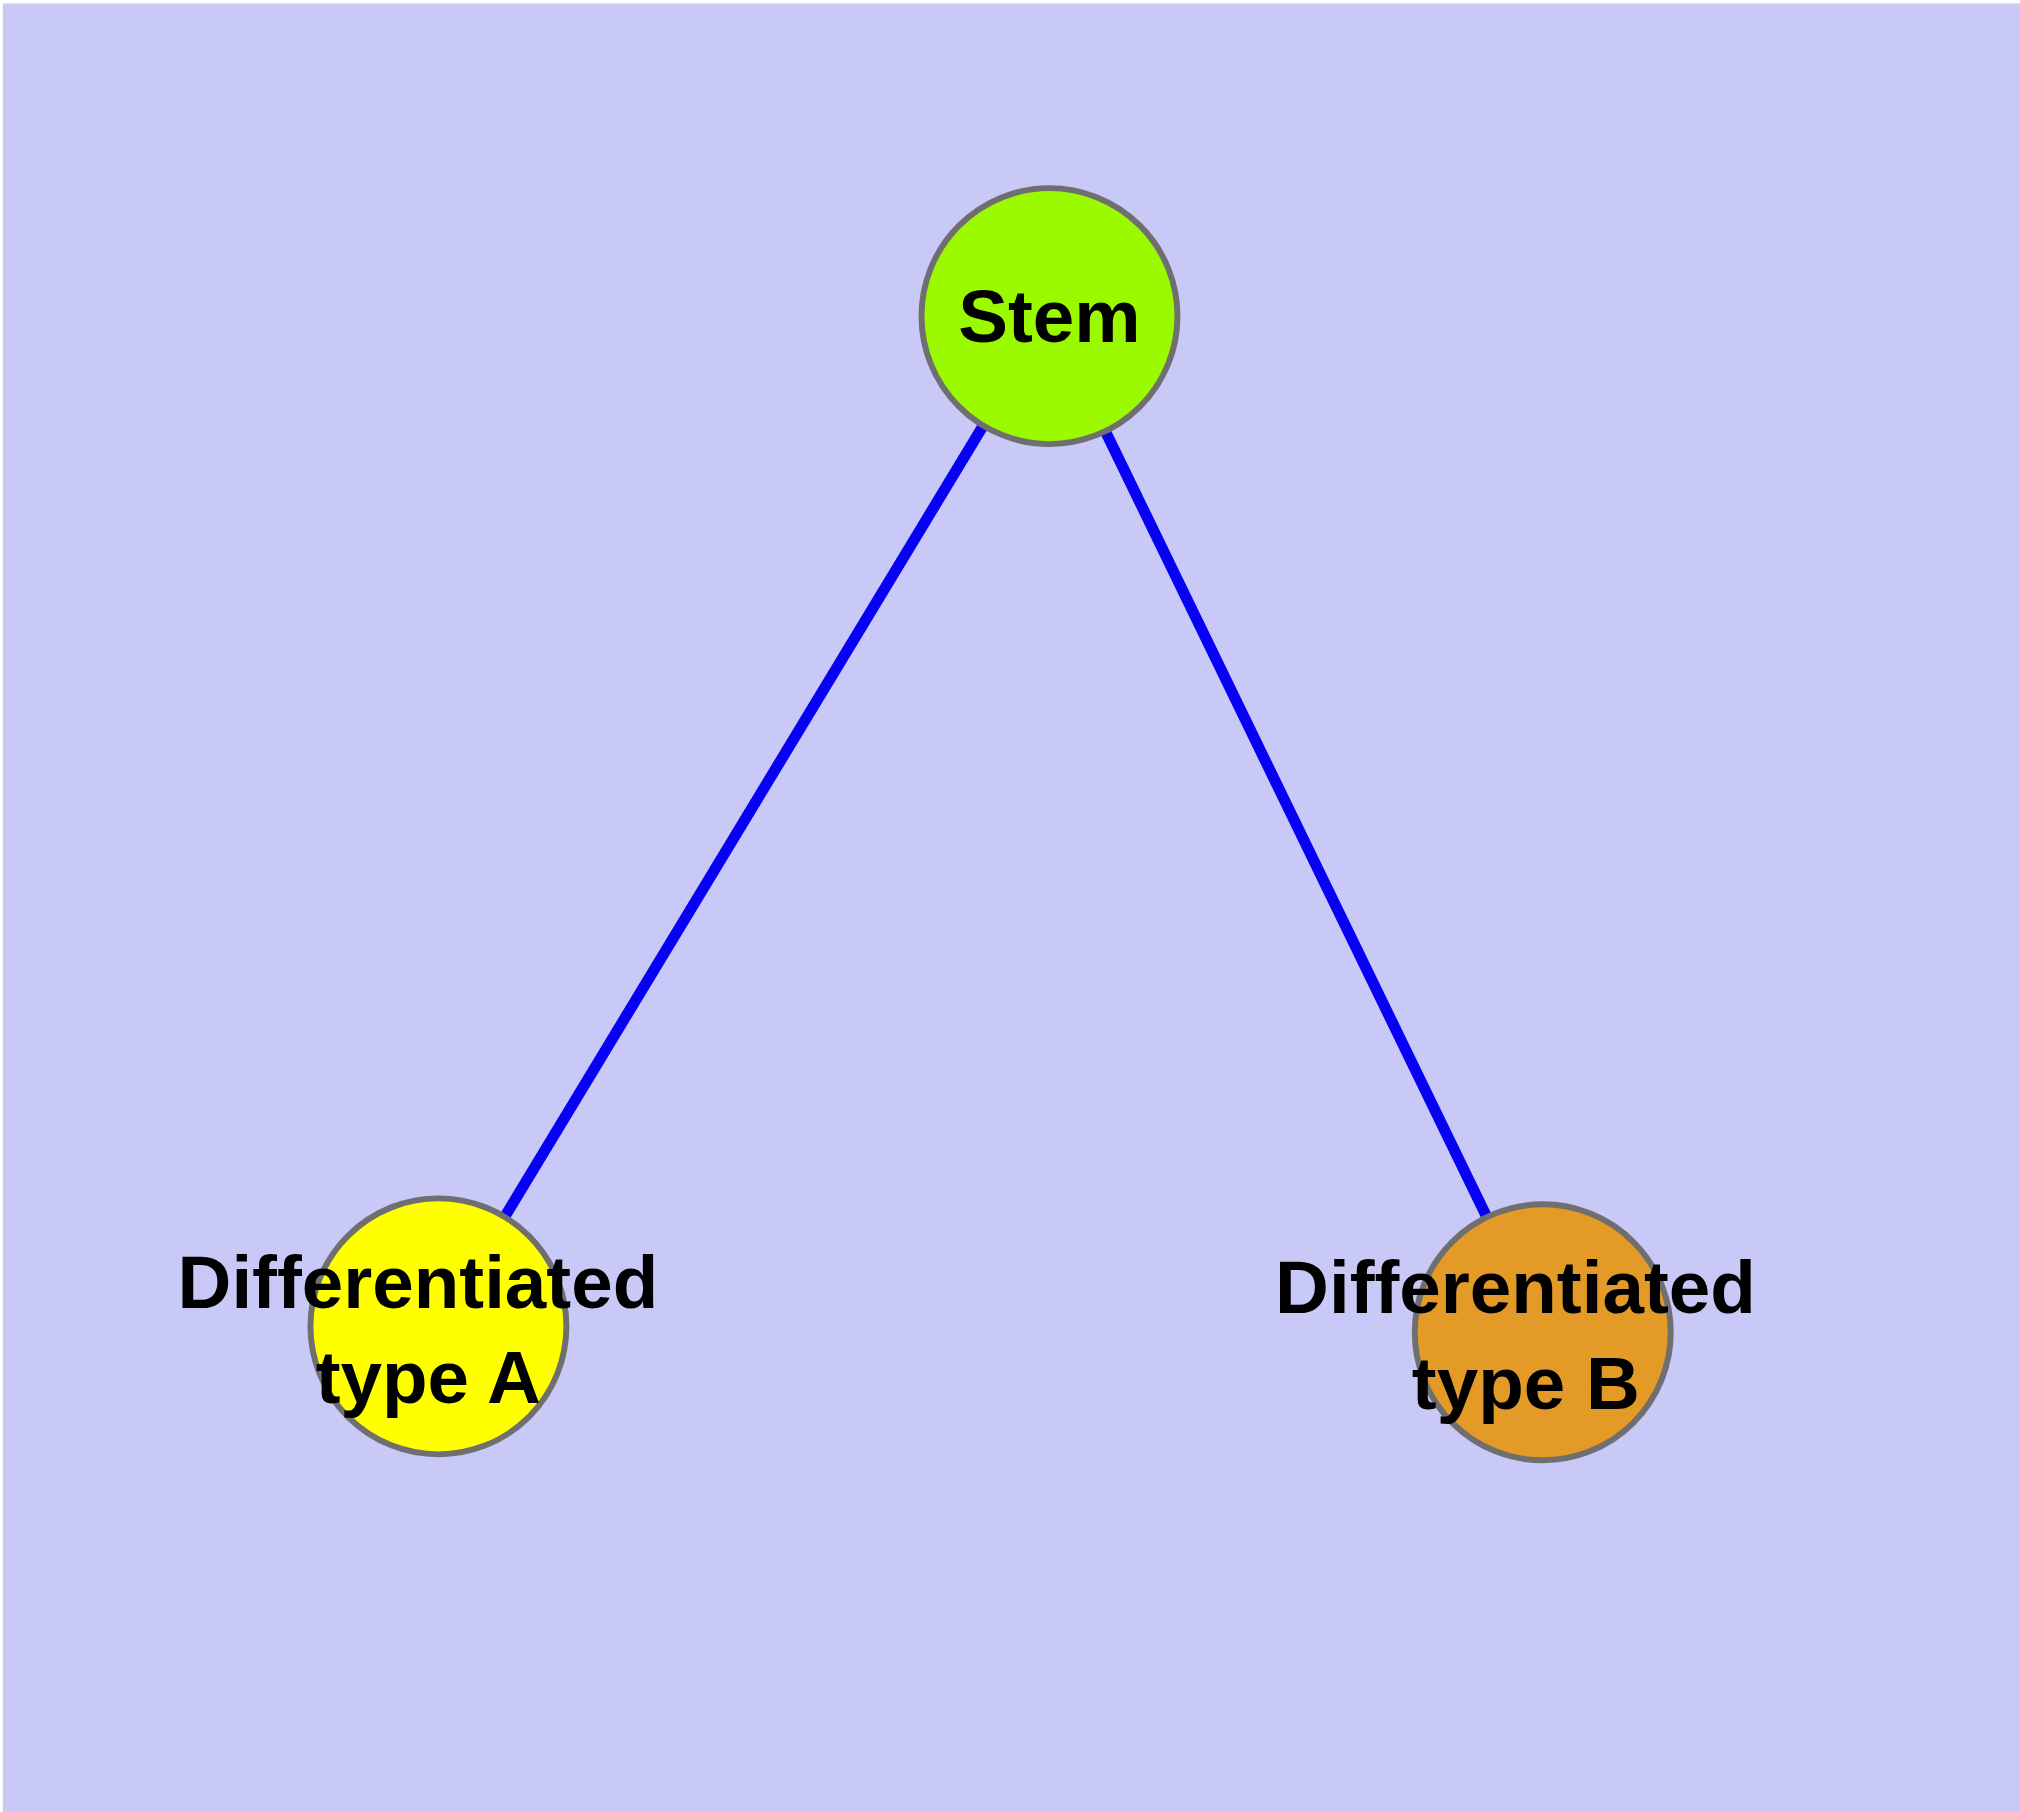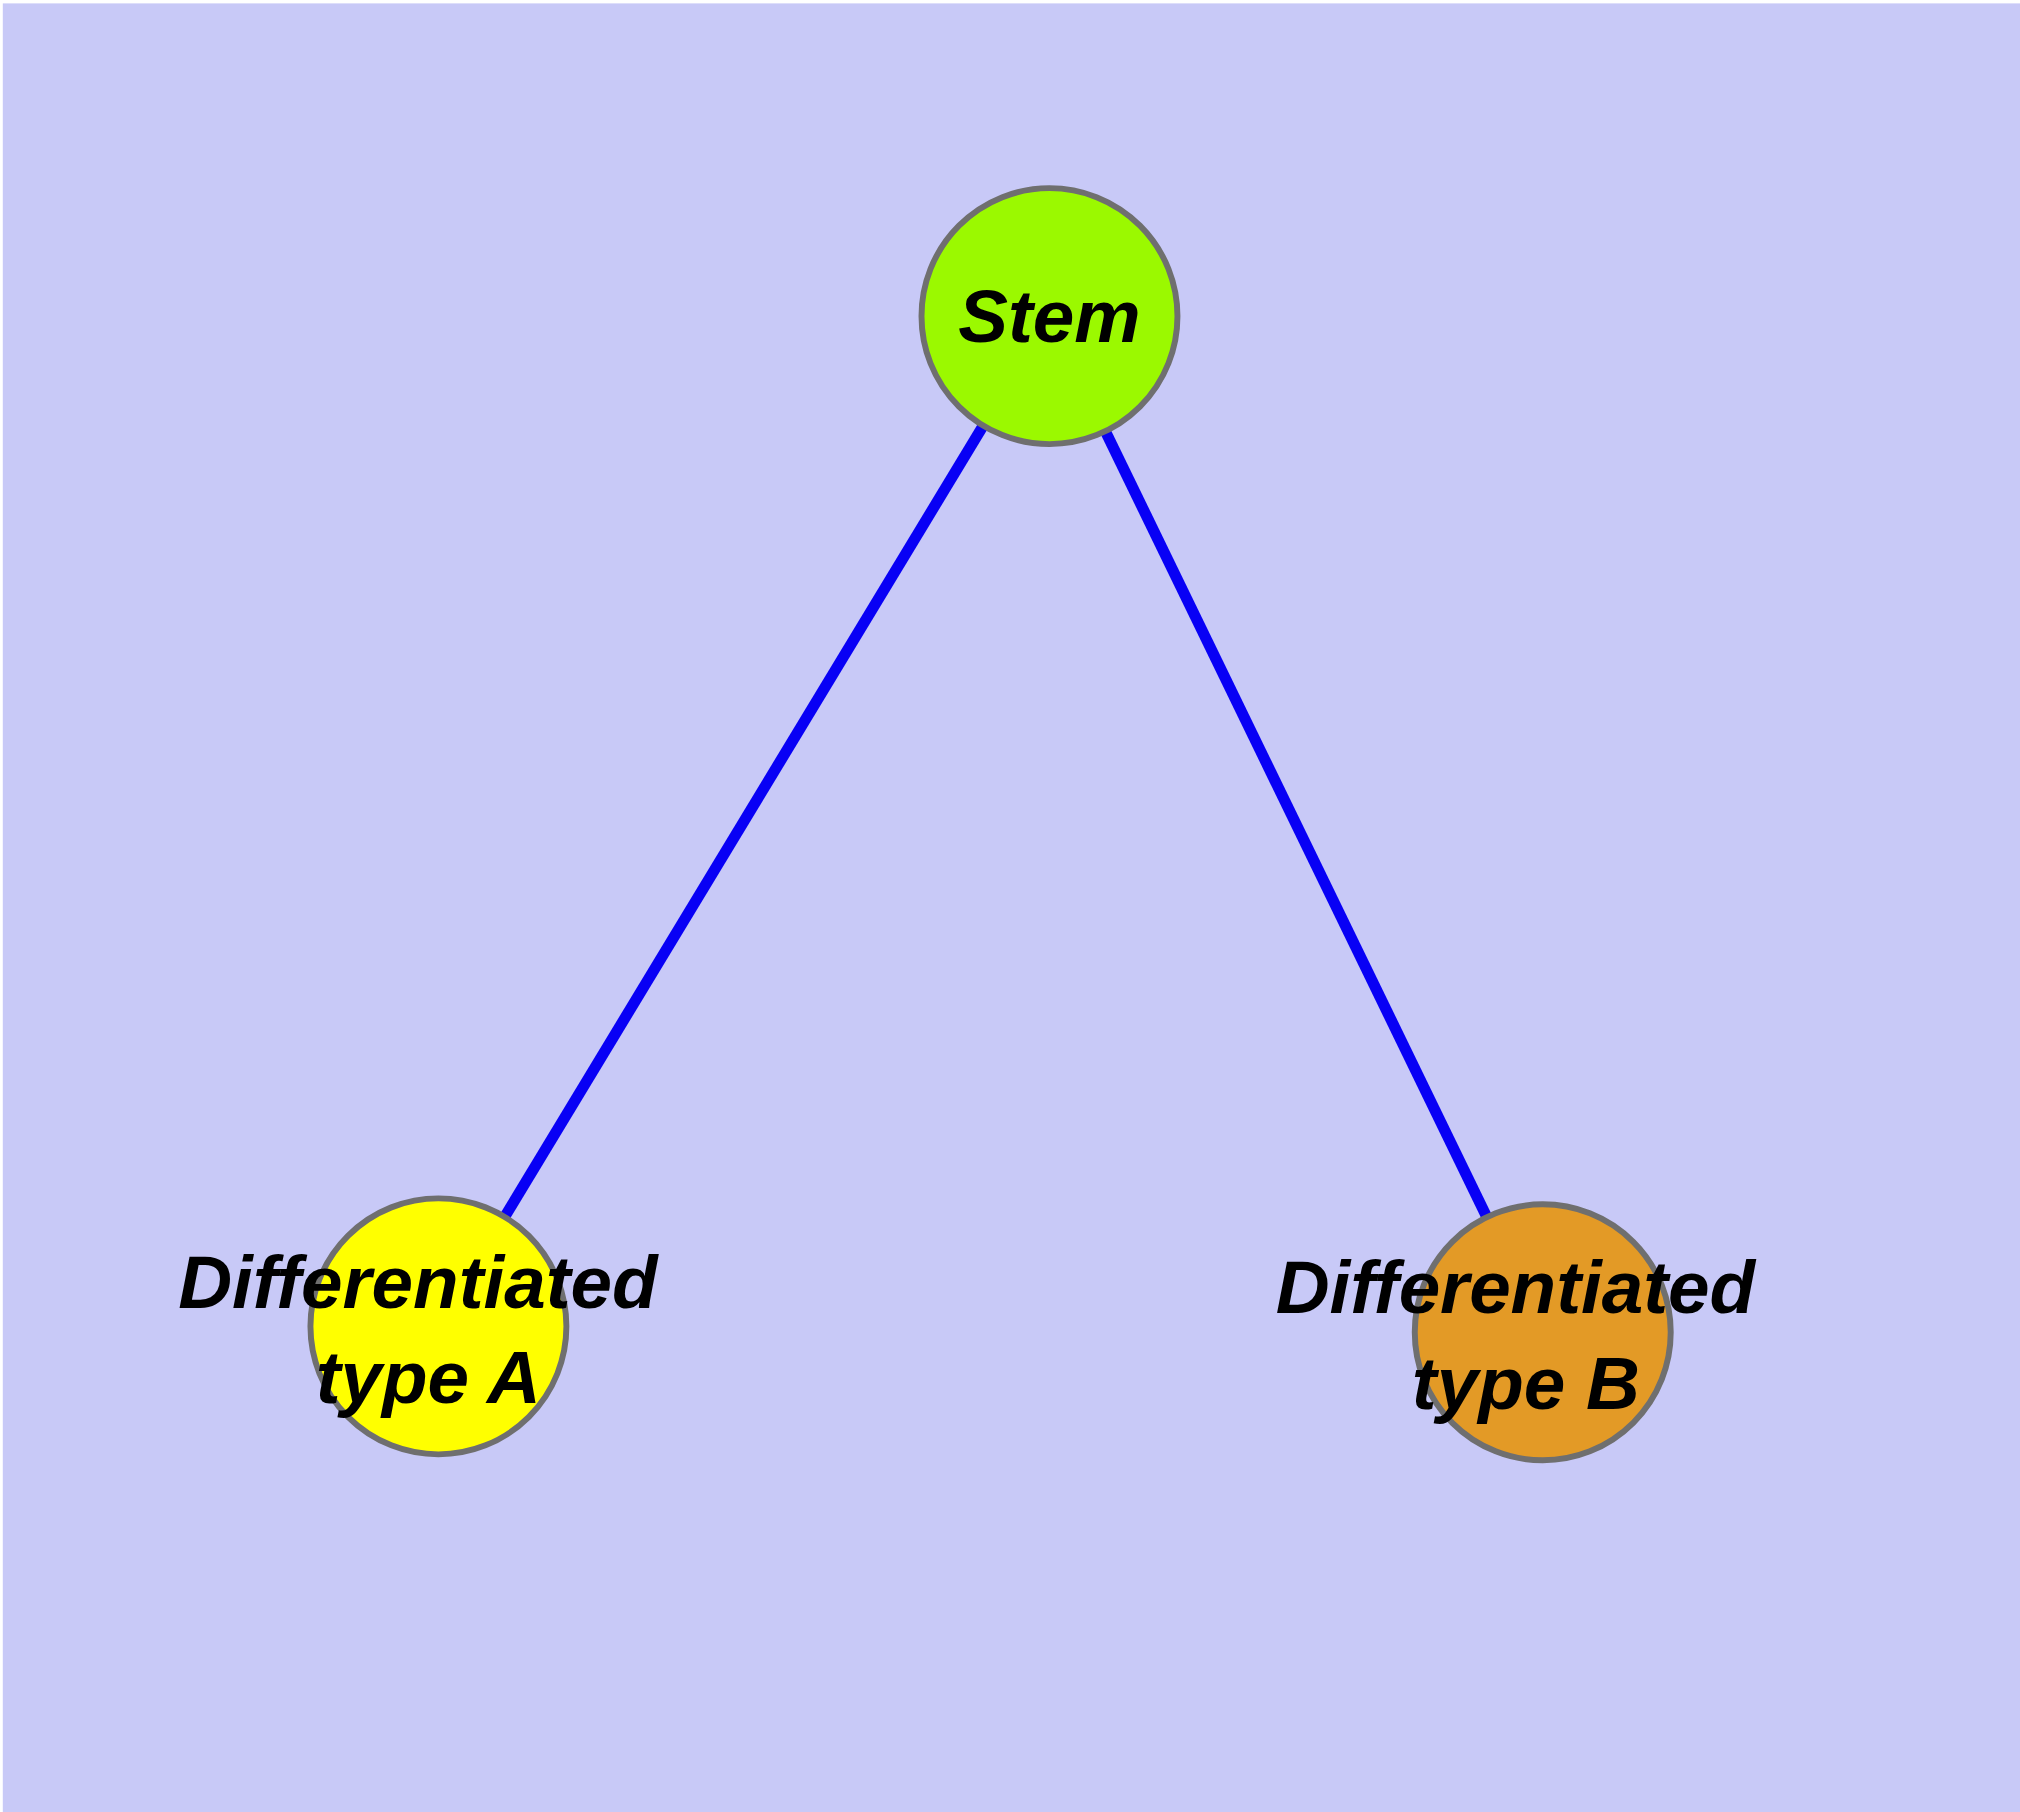--- a/index.html
+++ b/index.html
@@ -15,21 +15,20 @@
   html,body{
     margin:0;
     padding:0;
     background:var(--canvas-margin);
   }
   .stage{
     width:1810px;
     height:1812px;
     position:relative;
     background:var(--canvas-margin);
-    font-style:italic;
   }
   svg{display:block}
   .diagram-text{
     font-family:"Liberation Sans", sans-serif;
     font-weight:bold;
     font-size:88px;
     fill:var(--label-text);
     text-anchor:middle;
   }
   .edge{

